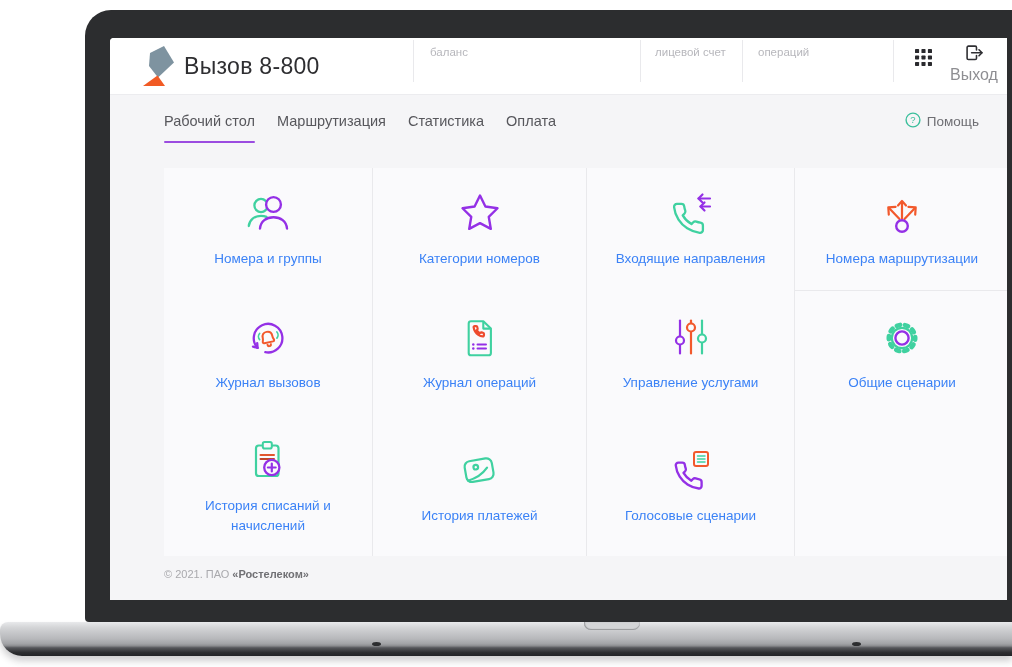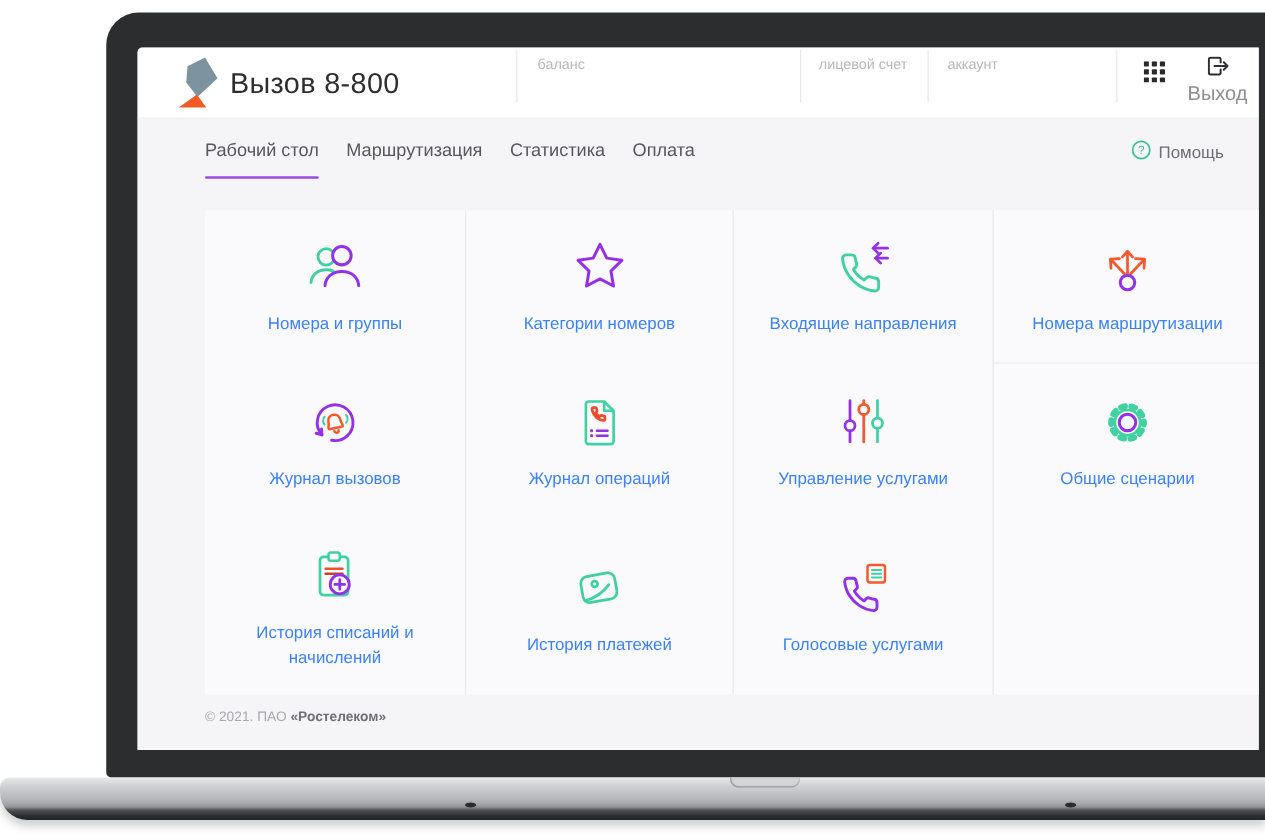--- a/index.html
+++ b/index.html
@@ -81,21 +81,21 @@
           <path d="M5 42h22L19.5 31.5z" fill="#f15a24"></path>
         </svg>
       </span>
       <span class="title">Вызов 8-800</span>
 
       <span class="hdiv d1"></span>
       <span class="hfield hf1">баланс</span>
       <span class="hdiv d2"></span>
       <span class="hfield hf2">лицевой счет</span>
       <span class="hdiv d3"></span>
-      <span class="hfield hf3">аккаунт</span>
+      <span class="hfield hf3">операций</span>
       <span class="hdiv d4"></span>
 
       <span class="apps">
         <svg width="17" height="17" viewBox="0 0 17 17" fill="#2a2a2e">
           <rect x="0" y="0" width="4.1" height="4.1" rx=".7"></rect>
             <rect x="6.45" y="0" width="4.1" height="4.1" rx=".7"></rect>
             <rect x="12.9" y="0" width="4.1" height="4.1" rx=".7"></rect>
           <rect x="0" y="6.45" width="4.1" height="4.1" rx=".7"></rect>
             <rect x="6.45" y="6.45" width="4.1" height="4.1" rx=".7"></rect>
             <rect x="12.9" y="6.45" width="4.1" height="4.1" rx=".7"></rect>
@@ -294,21 +294,21 @@
         <div class="tile bl">
           <span>
             <svg width="48" height="48" viewBox="0 0 48 48">
               <g transform="translate(6,13) scale(1.3)">
                 <path d="M22 16.92v3a2 2 0 0 1-2.18 2 19.79 19.79 0 0 1-8.63-3.07 19.5 19.5 0 0 1-6-6 19.79 19.79 0 0 1-3.07-8.67A2 2 0 0 1 4.11 2h3a2 2 0 0 1 2 1.72c.13.96.36 1.9.7 2.81a2 2 0 0 1-.45 2.11L8.09 9.91a16 16 0 0 0 6 6l1.27-1.27a2 2 0 0 1 2.11-.45c.91.34 1.85.57 2.81.7A2 2 0 0 1 22 16.92z" fill="none" stroke="#9430e6" stroke-width="1.8" stroke-linejoin="round"></path>
               </g>
               <rect x="27" y="5" width="14" height="14" rx="2" stroke="#f2592c" stroke-width="2" fill="#fafafc"></rect>
               <path d="M30.5 9h7.5M30.5 12h7.5M30.5 15h7.5" stroke="#3fd1a0" stroke-width="1.5" stroke-linecap="round"></path>
             </svg>
           </span>
-          <span class="tlabel">Голосовые услугами</span>
+          <span class="tlabel">Голосовые сценарии</span>
         </div>
 
         <div class="empty"></div>
       </div>
 
       <div class="footer">
         <span>© 2021. ПАО </span><span class="co">«Ростелеком»</span>
       </div>
 
     </div>

